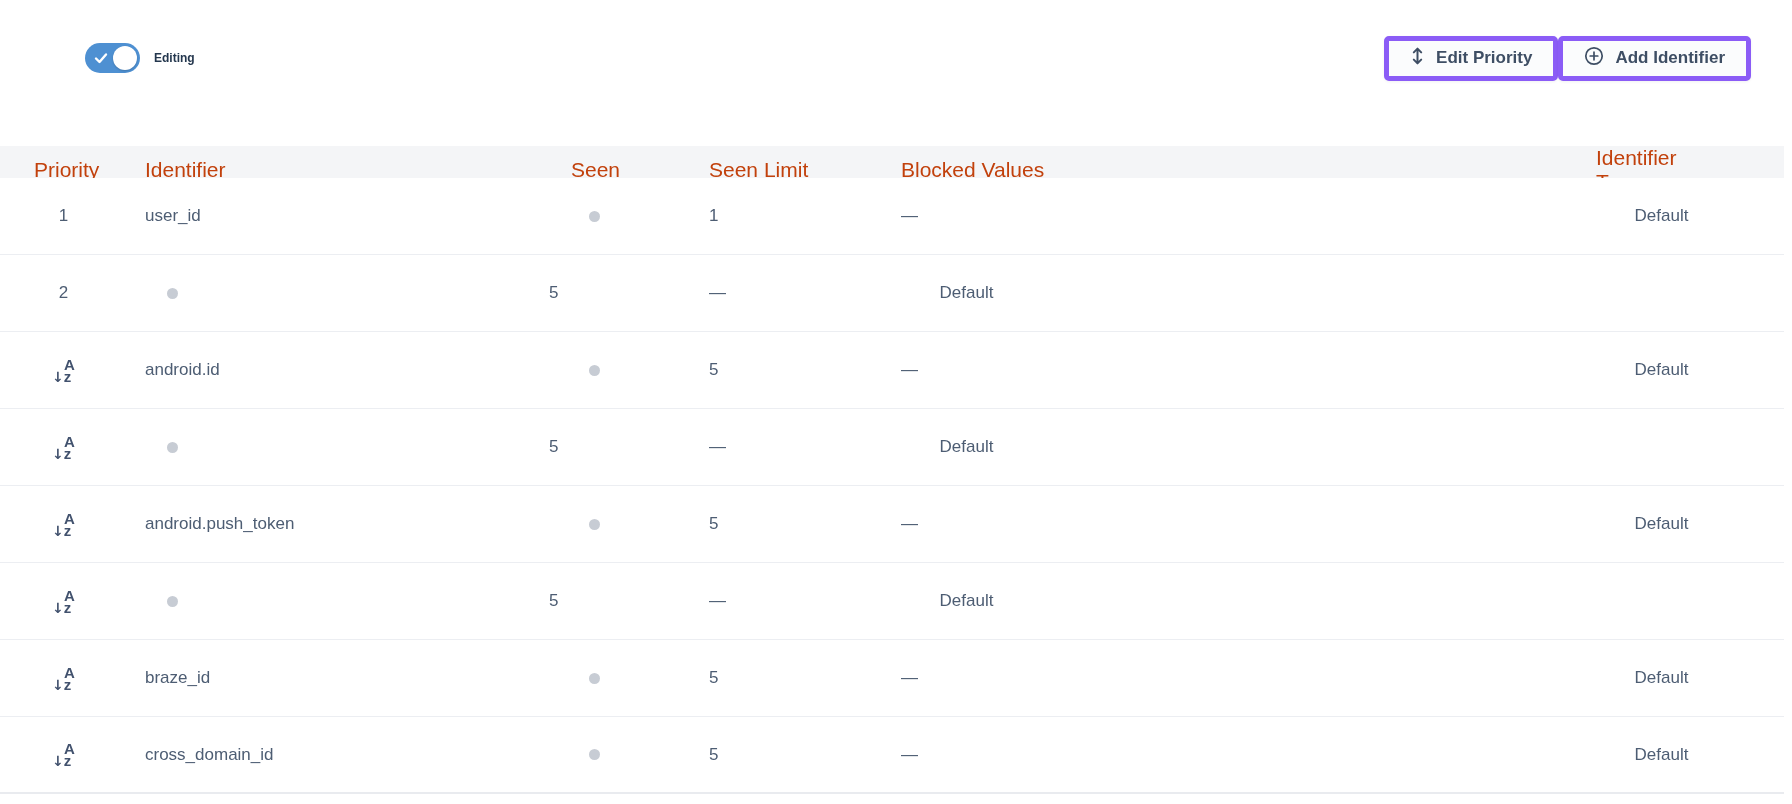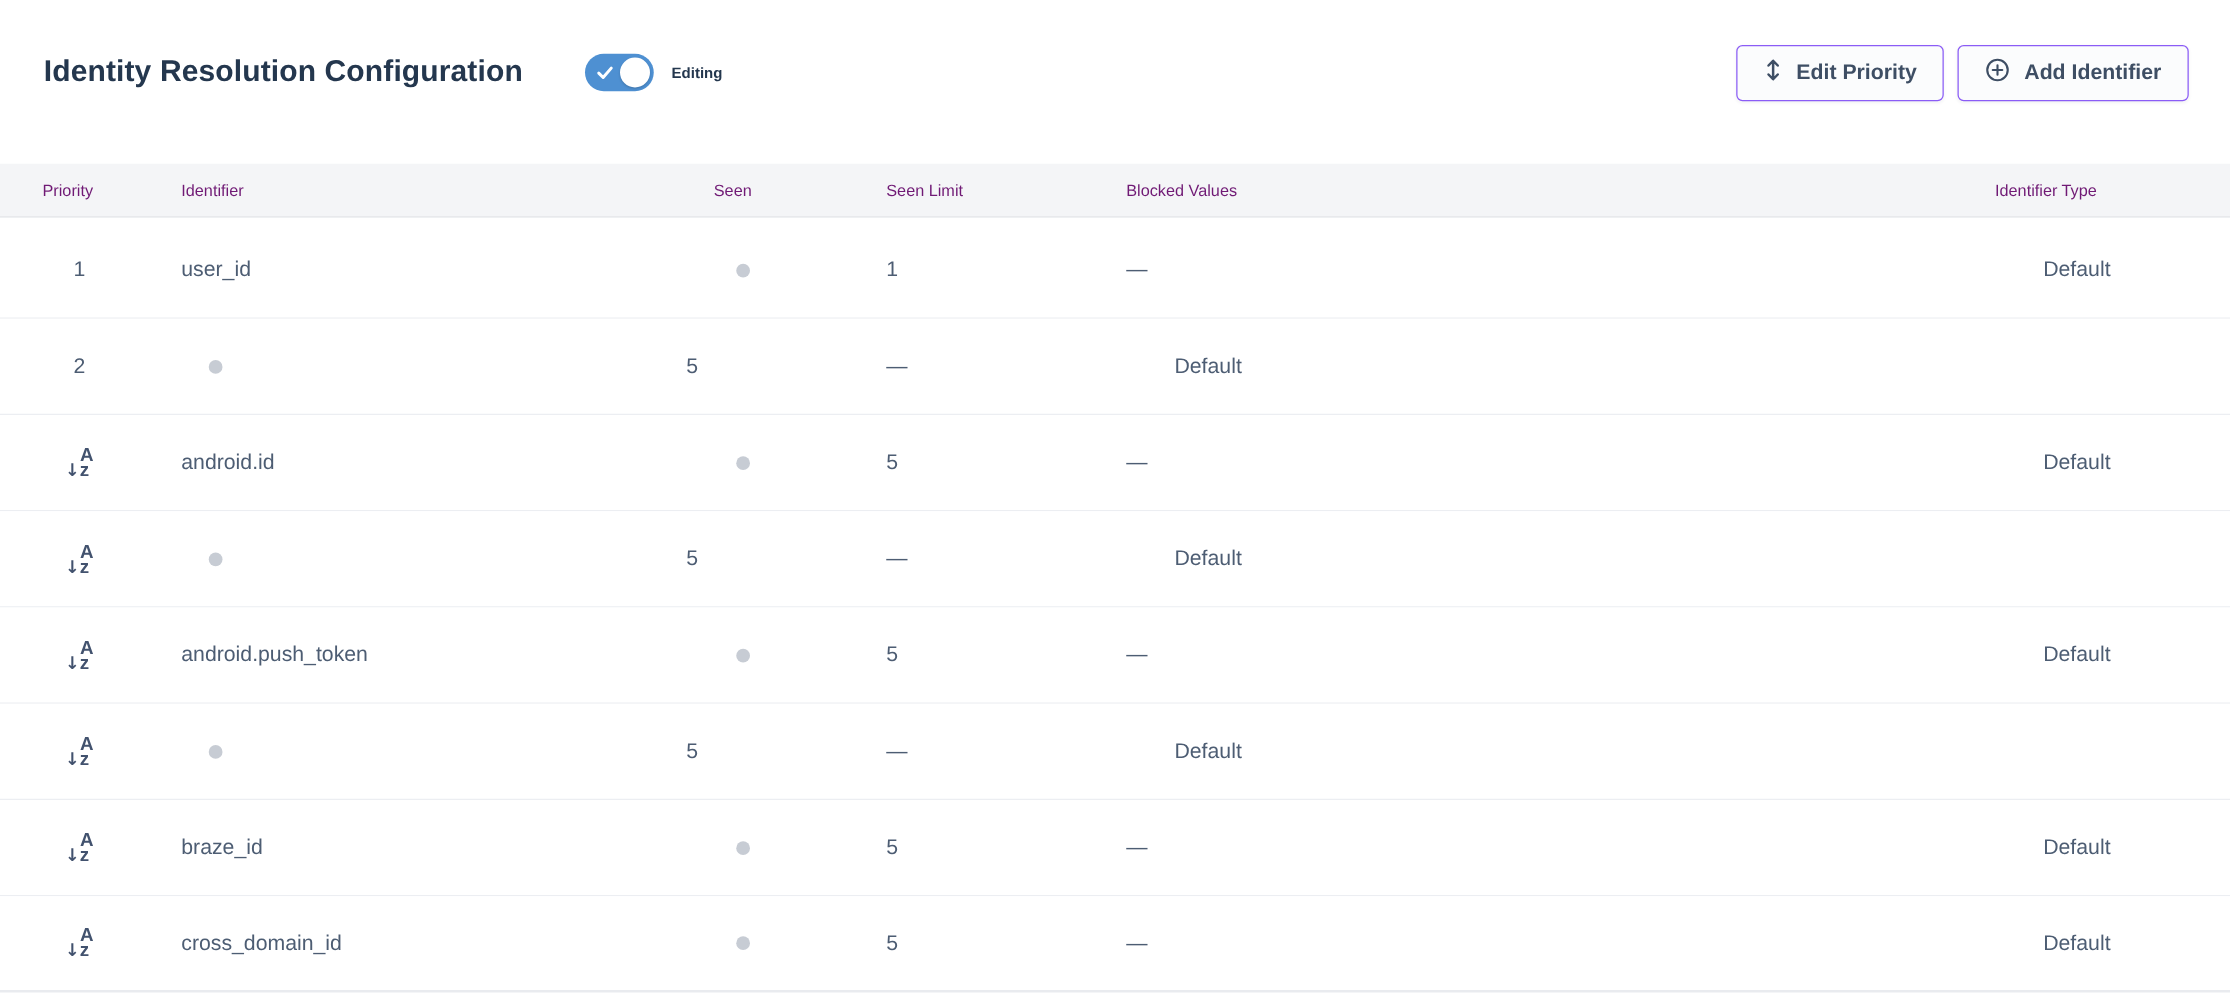--- a/index.html
+++ b/index.html
@@ -38,39 +38,39 @@
   }
   .toggle-label {
     margin-left: 14px; font-size: 12px; font-weight: 700; color: #24374e;
   }
   .header-spacer { flex: 1; }
 
   .btn {
     height: 45px; padding: 0 21px;
     display: flex; align-items: center; gap: 11px;
     background: #fbfcfd;
-    border: 1px solid #8b5cf6; border-radius: 5px;
+    border: 5px solid #8b5cf6; border-radius: 5px;
     box-shadow: 0 1px 3px rgba(20,30,50,0.06);
     font-size: 17px; font-weight: 600; color: #3e4e64;
     cursor: pointer; white-space: nowrap;
   }
-  .btn + .btn { margin-left: 11px; }
+  .btn + .btn { }
   .btn svg { flex: none; }
 
   
   .grid-row {
     display: grid;
     grid-template-columns: 127px 422px 160px 192px 695px 188px;
     align-items: center;
   }
   .thead {
-    position: absolute; top: 131px; left: 0; width: 1784px; height: 43px;
+    position: absolute; top: 146px; left: 0; width: 1784px; height: 43px;
     background: #f4f5f7;
     border-bottom: 1px solid #e3e5e9;
-    font-size: 13px; color: #701a75;
+    font-size: 21px; color: #c2410c;
   }
   .tbody { position: absolute; top: 178px; left: 0; width: 1784px; }
   .trow {
     height: 77px; background: #ffffff;
     border-bottom: 1px solid #eceef2;
     font-size: 17px; color: #4d5d73;
   }
   .trow:last-child { border-bottom: 2px solid #e9ebef; }
 
   .c-priority { display: flex; justify-content: center; align-items: center; }
@@ -90,21 +90,20 @@
   }
   .sort-icon .row-top { margin-left: 12px; font-size: 15px; }
   .sort-icon .row-bottom { display: flex; align-items: flex-end; margin-top: -3px; }
   .sort-icon .arrow { font-size: 14px; font-family: "DejaVu Sans", sans-serif; }
   .sort-icon .z { font-size: 15px; margin-left: 0px; }
 </style>
 </head>
 <body>
 
 <div class="page-header">
-  <div class="page-title">Identity Resolution Configuration</div>
 
   <div class="toggle">
     <span class="check">
       <svg width="14" height="14" viewBox="0 0 14 14">
           <path d="M2 7.5 L5.5 11 L12 3.5" fill="none" stroke="#ffffff" stroke-width="2.4" stroke-linecap="round" stroke-linejoin="round"></path>
         </svg>
     </span>
     <span class="knob"></span>
   </div>
   <div class="toggle-label">Editing</div>

